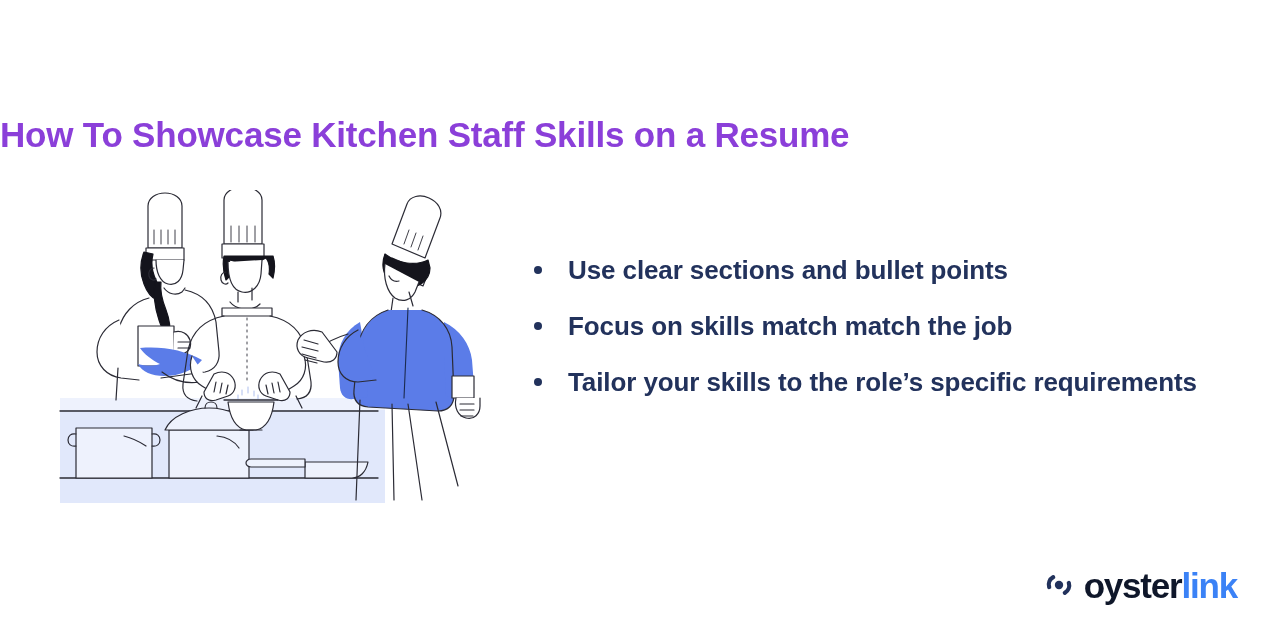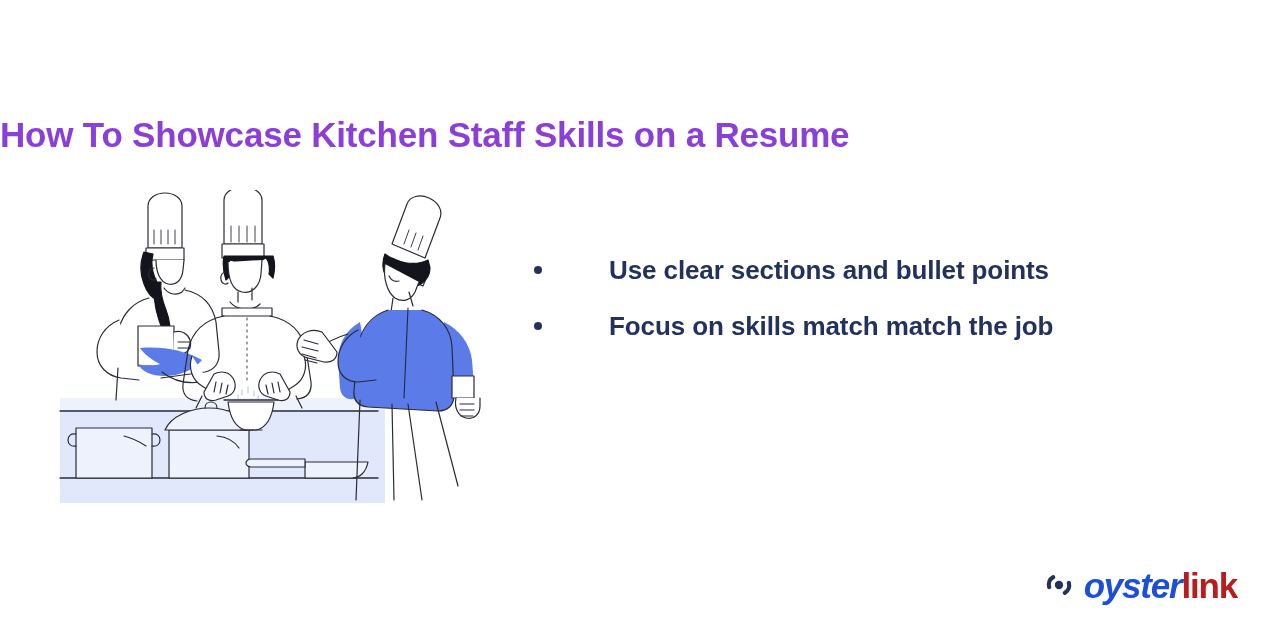--- a/index.html
+++ b/index.html
@@ -57,21 +57,20 @@
     top: 252px;
     width: 690px;
     margin: 0;
     padding: 0;
     list-style: none;
   }
   .bullet-row {
     display: flex;
     align-items: flex-start;
     margin-bottom: 19px;
-    gap: 41px;
   }
   .bullet-row:last-child { margin-bottom: 0; }
   .bullet-dot {
     flex: 0 0 auto;
     width: 8px;
     height: 8px;
     border-radius: 50%;
     background: #22325c;
     margin-top: 14px;
     margin-right: 26px;
@@ -100,22 +99,22 @@
     flex: 0 0 auto;
   }
   .logo-mark svg { display: block; }
   .logo-word {
     font-size: 35px;
     font-weight: 700;
     letter-spacing: -1.2px;
     line-height: 1;
     white-space: nowrap;
   }
-  .logo-oyster { color: #1d4ed8; font-style: italic; }
-  .logo-link { color: #b91c1c; }
+  .logo-oyster { color: #0f172a; }
+  .logo-link { color: #3b82f6; }
 </style>
 </head>
 <body>
 
 <div class="page">
 
   <h1 class="title">How To Showcase Kitchen Staff Skills on a Resume</h1>
 
   <div class="illustration">
     <svg viewBox="0 0 470 330" xmlns="http://www.w3.org/2000/svg">
@@ -257,20 +256,24 @@
   </div>
 
   <ul class="bullets">
     <li class="bullet-row">
       <span class="bullet-dot"></span>
       <span class="bullet-text">Use clear sections and bullet points</span>
     </li>
     <li class="bullet-row">
       <span class="bullet-dot"></span>
       <span class="bullet-text">Focus on skills match match the job</span>
+    </li>
+    <li class="bullet-row">
+      <span class="bullet-dot"></span>
+      <span class="bullet-text">Tailor your skills to the role’s specific requirements</span>
     </li>
   </ul>
 
   <div class="logo">
     <span class="logo-mark">
       <svg width="32" height="32" viewBox="0 0 32 32" xmlns="http://www.w3.org/2000/svg">
         <circle cx="16" cy="16" r="4.2" fill="#22325c"></circle>
         <path d="M10.2 8.2 c-3.6 2.0 -5.2 6.2 -4.0 9.9" fill="none" stroke="#22325c" stroke-width="4.2" stroke-linecap="round"></path>
         <path d="M21.8 23.8 c3.6 -2.0 5.2 -6.2 4.0 -9.9" fill="none" stroke="#22325c" stroke-width="4.2" stroke-linecap="round"></path>
       </svg>

